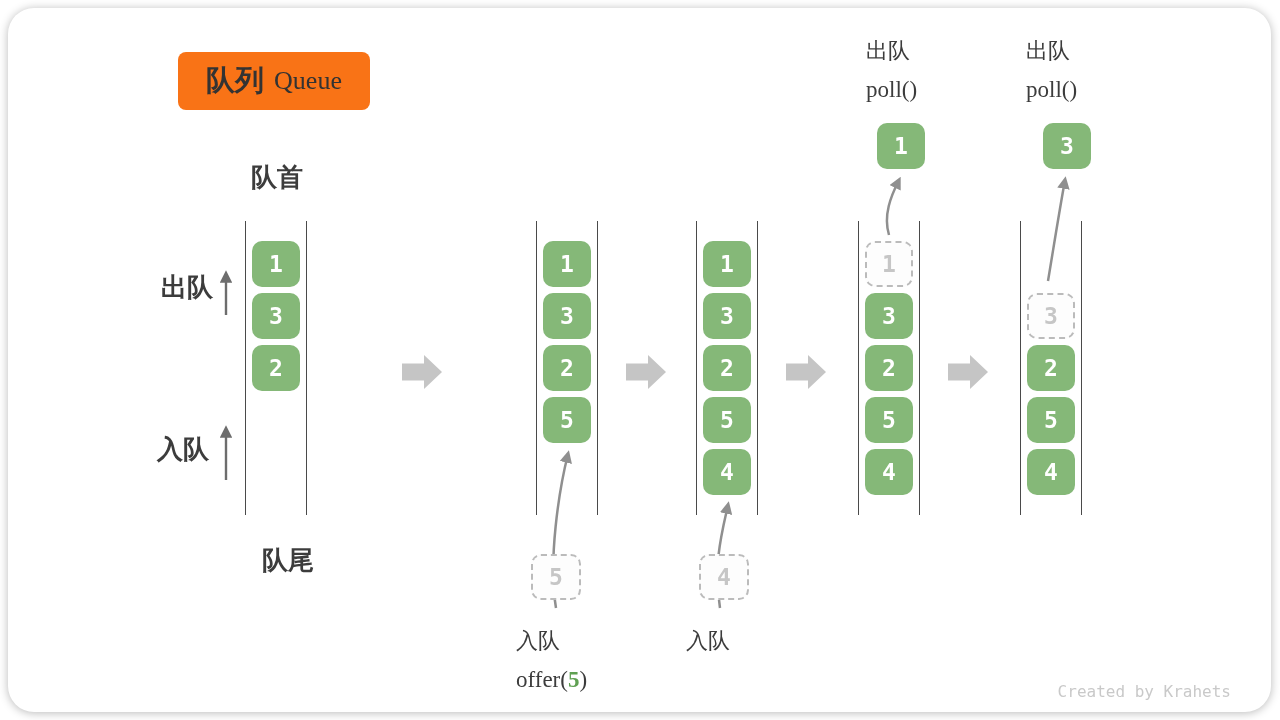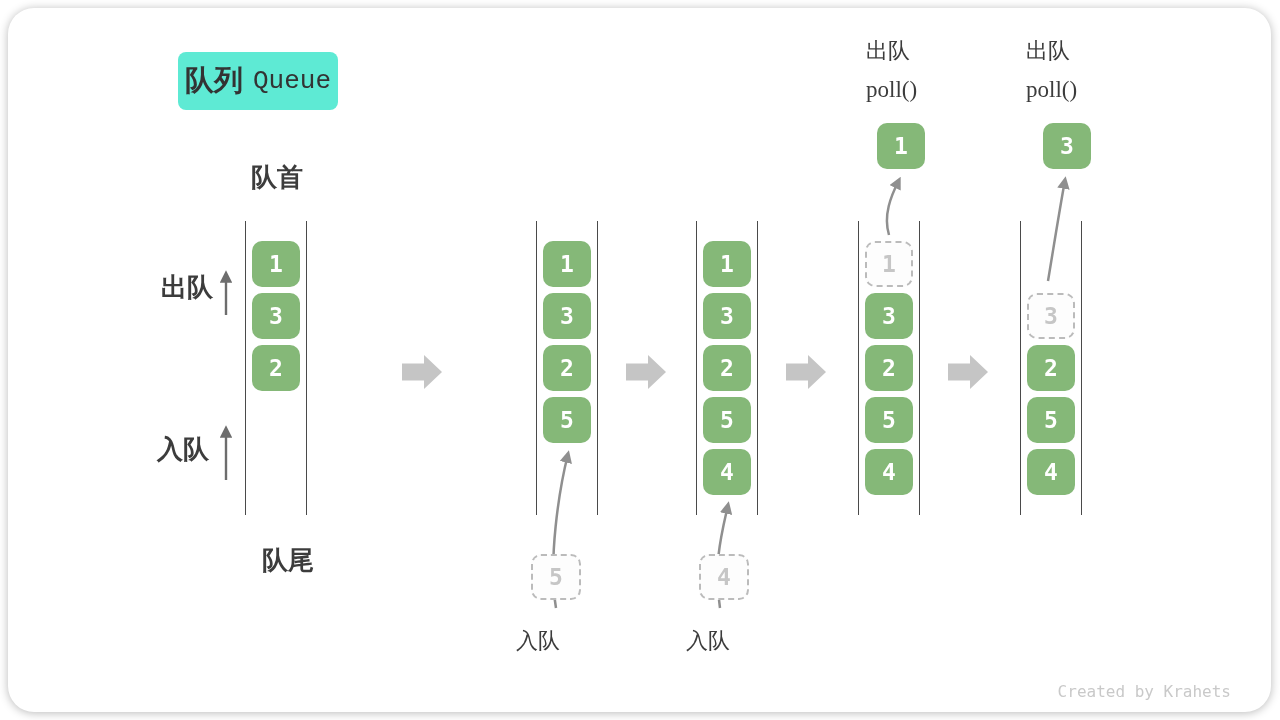--- a/index.html
+++ b/index.html
@@ -1,23 +1,23 @@
 <!DOCTYPE html>
 <html style="--box-green: #85B878; --code-green: #5FA052; --dashed-border: #BBBBBB; --dashed-text: #C6C6C6; --arrow-gray: #C5C5C5; --curve-gray: #8F8F8F; --up-arrow-gray: #6D6D6D; --line-dark: #4A4A4A; --text-dark: #3C3C3C;"><head>
 <meta charset="utf-8">
 <style>
   html,body{margin:0;padding:0;background:#fff;}
   .canvas{position:relative;width:1280px;height:720px;font-family:"Liberation Sans","DejaVu Sans",sans-serif;overflow:hidden;}
   .card{position:absolute;left:8px;top:8px;width:1263px;height:704px;background:#ffffff;border-radius:26px;
         box-shadow:0 1px 10px rgba(0,0,0,0.28);}
   
-  .title-box{position:absolute;left:170px;top:44px;width:160px;height:58px;background:#5eead4;border-radius:8px;
+  .title-box{position:absolute;left:170px;top:44px;width:192px;height:58px;background:#f97316;border-radius:8px;
              display:flex;align-items:center;justify-content:center;gap:10px;}
   .title-zh{font-size:29px;font-weight:bold;color:#333;}
-  .title-en{font-size:26px;color:#333;font-family:Liberation Mono, monospace;}
+  .title-en{font-size:26px;color:#333;font-family:Liberation Serif, serif;}
   
   .lbl{position:absolute;font-size:26px;font-weight:bold;color:var(--text-dark,#3c3c3c);white-space:nowrap;}
   .lbl.front{left:238px;top:152px;width:62px;text-align:center;}
   .lbl.rear{left:254px;top:535px;width:62px;text-align:left;}
   .lbl.dequeue{left:153px;top:262px;}
   .lbl.enqueue{left:149px;top:424px;}
   
   .channel{position:absolute;top:213px;width:62px;height:294px;
            border-left:1.6px solid var(--line-dark,#4a4a4a);border-right:1.6px solid var(--line-dark,#4a4a4a);box-sizing:border-box;}
   .qbox{position:absolute;width:48px;height:46px;border-radius:10px;display:flex;align-items:center;justify-content:center;
@@ -110,20 +110,21 @@
 
     <div class="op-label" style="left:1018px;top:28px;">
       <div class="zh">出队</div>
       <div class="code">poll()</div>
     </div>
     <div class="qbox solid" style="left:1035px;top:115px;">3</div>
 
     <div class="qbox dashed" style="left:523px;top:546px;width:50px;">5</div>
     <div class="op-label" style="left:508px;top:618px;">
       <div class="zh">入队</div>
+      <div class="code"><span>offer(</span><span class="arg">5</span><span>)</span></div>
     </div>
 
     <div class="qbox dashed" style="left:691px;top:546px;width:50px;">4</div>
     <div class="op-label" style="left:678px;top:618px;">
       <div class="zh">入队</div>
     </div>
 
     <div class="footer-credit">Created by Krahets</div>
   </div>
 </div>

